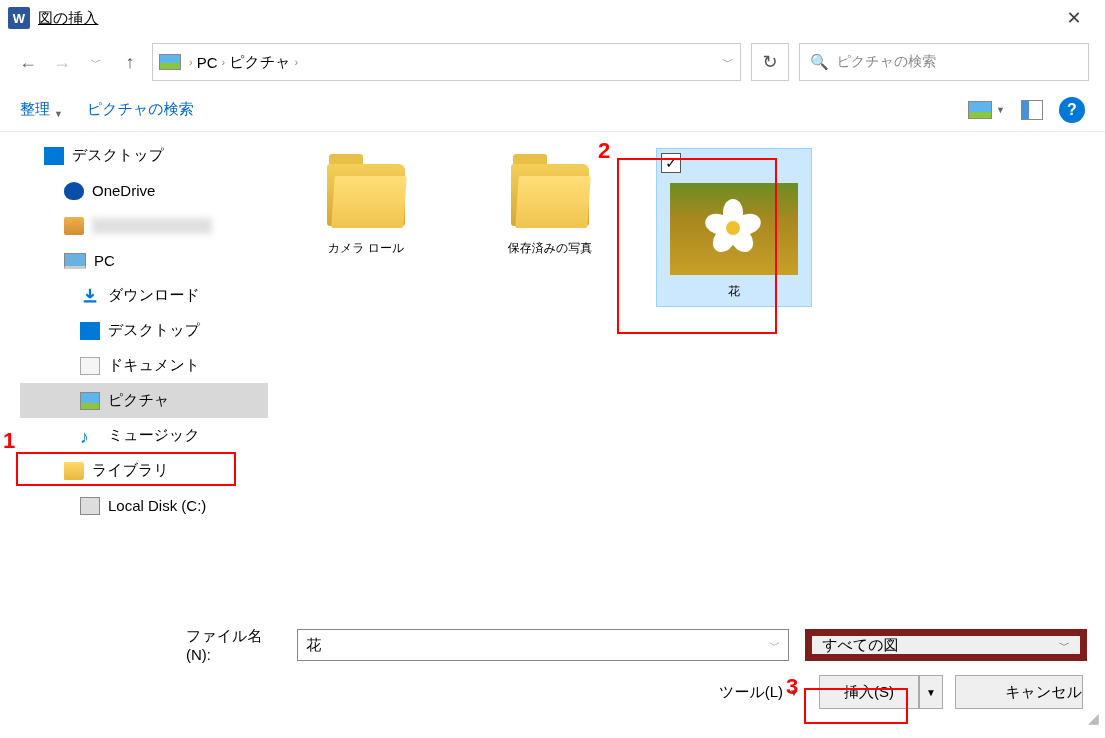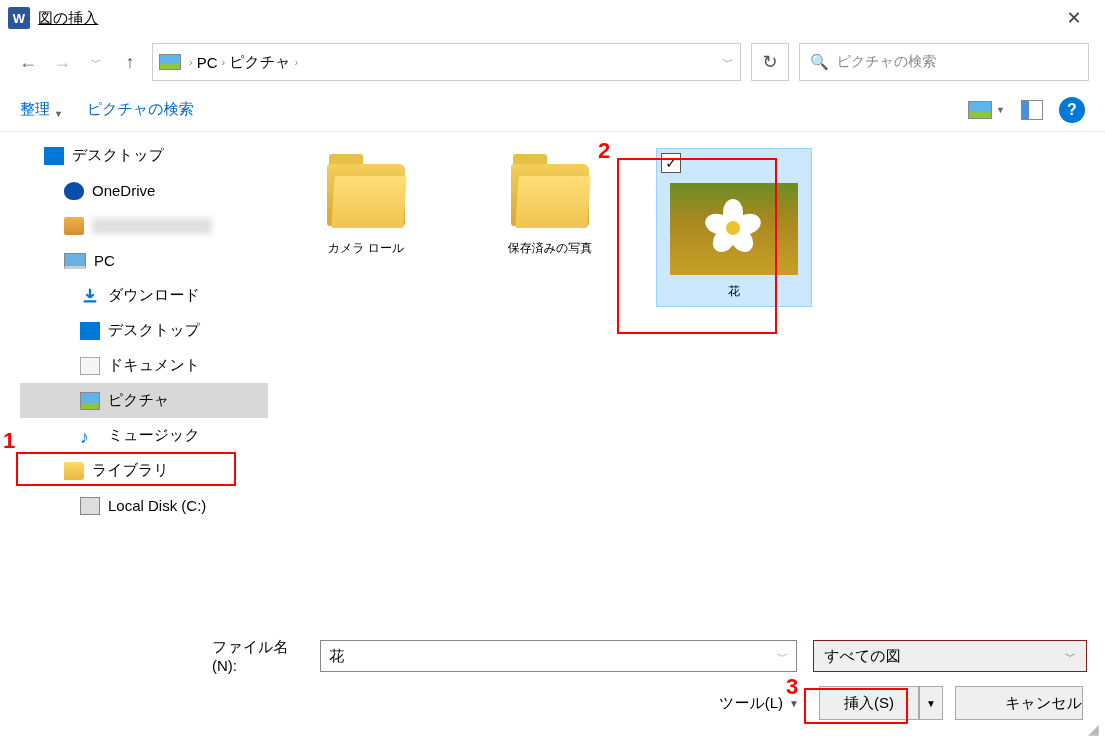--- a/index.html
+++ b/index.html
@@ -69,25 +69,25 @@
 .p2 { top: 8px; left: 30px; transform: rotate(72deg); }
 .p3 { top: 24px; left: 24px; transform: rotate(144deg); }
 .p4 { top: 24px; left: 6px; transform: rotate(216deg); }
 .p5 { top: 8px; left: 0px; transform: rotate(288deg); }
 .flower-center { position: absolute; width: 14px; height: 14px; background: #f0c030; border-radius: 50%; top: 18px; left: 18px; }
 .check { position: absolute; top: 4px; left: 4px; width: 20px; height: 20px; border: 1.5px solid #555; background: #fff; display: flex; align-items: center; justify-content: center; font-size: 14px; }
 
 .annotation { position: absolute; color: #ff0000; font-weight: bold; font-size: 22px; pointer-events: none; z-index: 10; }
 .red-box { position: absolute; border: 2.5px solid #ff0000; pointer-events: none; z-index: 9; }
 
-.footer { position: absolute; bottom: 0; left: 0; right: 0; height: 110px; padding: 10px 18px; margin-left: 26px; }
+.footer { position: absolute; bottom: 11px; left: 0; right: 0; height: 110px; padding: 10px 18px; }
 .filename-row { display: flex; align-items: center; gap: 10px; margin-bottom: 12px; padding-left: 168px; }
 .fn-label { font-size: 15px; }
 .fn-input { width: 492px; height: 32px; border: 1px solid #888; padding: 0 8px; font-size: 15px; display: flex; align-items: center; justify-content: space-between; }
-.filter-select { width: 282px; height: 32px; border: 1px solid #7f1d1d; background: #efefef; padding: 0 10px; font-size: 15px; display: flex; align-items: center; justify-content: space-between; margin-left: 6px; }
+.filter-select { width: 282px; height: 32px; border: 7px solid #7f1d1d; background: #efefef; padding: 0 10px; font-size: 15px; display: flex; align-items: center; justify-content: space-between; margin-left: 6px; }
 .button-row { display: flex; align-items: center; gap: 12px; justify-content: flex-end; padding-right: 4px; }
 .tools-label { font-size: 15px; margin-right: 8px; display: flex; align-items: center; gap: 6px; }
 .btn { height: 34px; border: 1px solid #aaa; background: #efefef; font-size: 15px; display: flex; align-items: center; justify-content: center; }
 .btn-insert { width: 100px; }
 .btn-insert-drop { width: 24px; border-left: 1px solid #aaa; }
 .insert-group { display: flex; }
 .btn-cancel { width: 128px; justify-content: flex-end; }
 .resize-grip { position: absolute; bottom: 3px; right: 3px; width: 14px; height: 14px; color: #bbb; font-size: 14px; }
 </style>
 </head>

